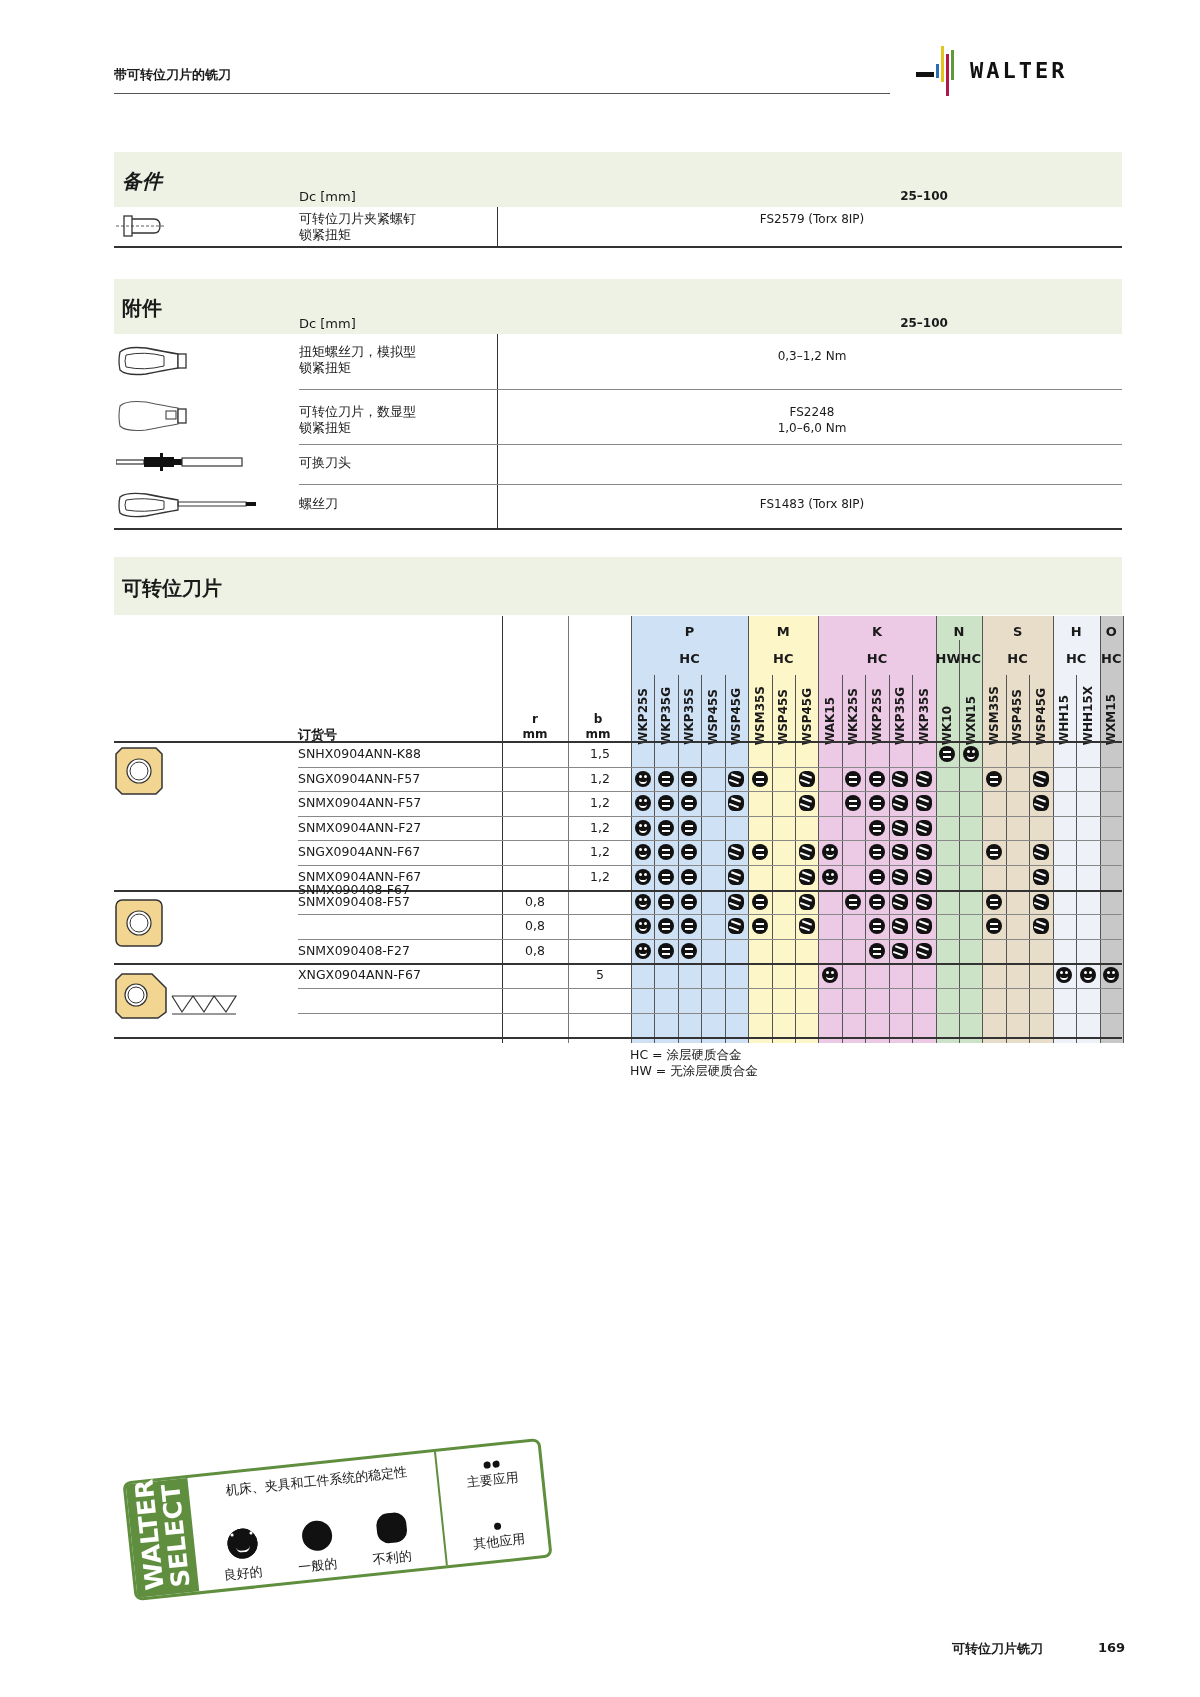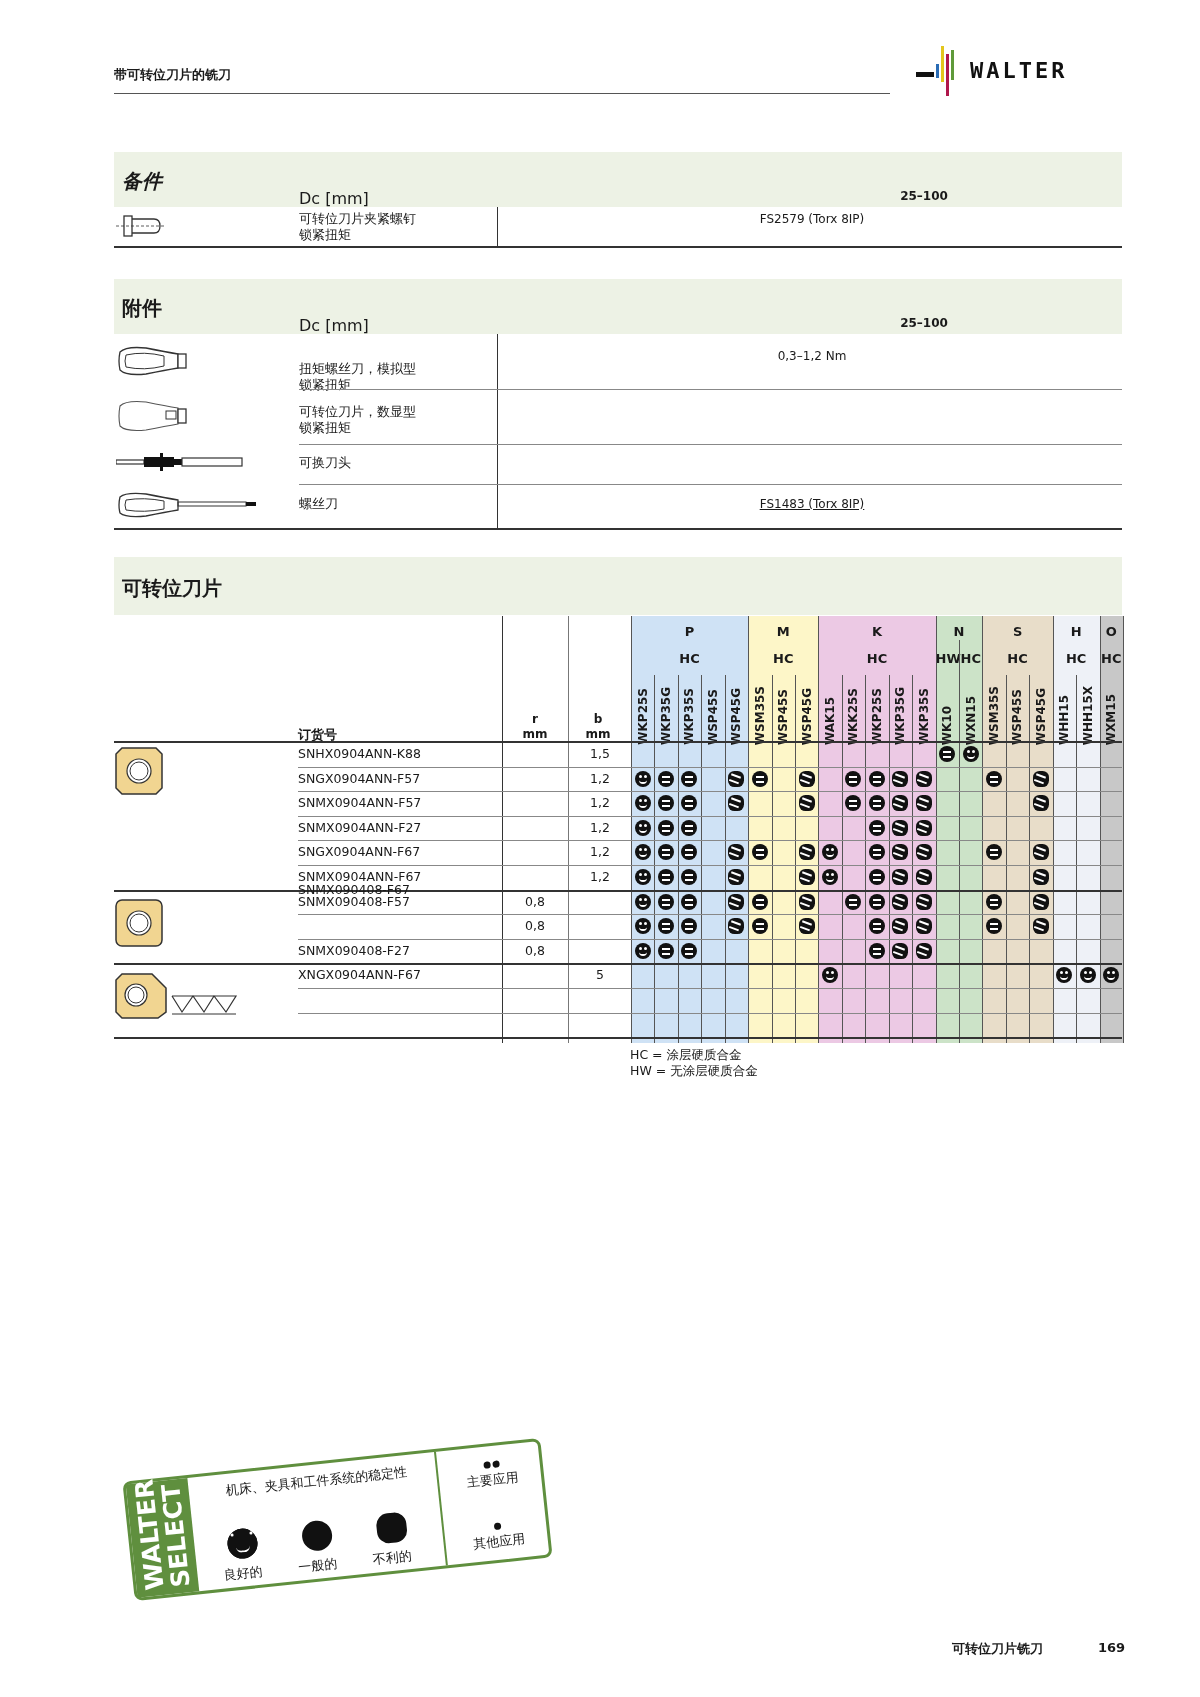--- a/index.html
+++ b/index.html
@@ -5,21 +5,21 @@
   * { box-sizing: border-box; margin: 0; padding: 0; }
   body { width: 1200px; height: 1697px; background: #fff; font-family: "DejaVu Sans", sans-serif; color: #1a1a1a; position: relative; overflow: hidden; }
   .abs { position: absolute; }
   .hdr-title { left: 114px; top: 66px; font-size: 13px; font-weight: bold; }
   .hdr-line { left: 114px; top: 93px; width: 776px; height: 1px; background: #555; }
   .logo { left: 916px; top: 44px; width: 206px; height: 52px; }
   .logo-text { position: absolute; left: 54px; top: 14px; font-family: "DejaVu Sans Mono", monospace; font-weight: bold; font-size: 22px; letter-spacing: 3px; color: #111; }
 
   .sec-band { left: 114px; width: 1008px; background: #edf2e5; }
   .sec-title { font-size: 20px; font-weight: bold; position: absolute; left: 8px; }
-  .dc-label { position: absolute; left: 185px; font-size: 16px; }
+  .dc-label { position: absolute; left: 185px; font-size: 13px; }
   .dc-val { position: absolute; left: 700px; width: 220px; text-align: center; font-size: 12px; font-weight: bold; }
   .acc-row { left: 114px; width: 1008px; }
   .acc-name { position: absolute; left: 185px; font-size: 13px; line-height: 16px; }
   .acc-val { position: absolute; left: 388px; width: 620px; text-align: center; font-size: 12px; line-height: 16px; }
   .vline { position: absolute; width: 1px; background: #333; }
   .hline { position: absolute; height: 1px; background: #888; }
   .hline.bold { height: 2px; background: #333; }
 
   .mat-col { position: absolute; top: 616px; height: 427px; }
   .grp-lbl { position: absolute; font-size: 13px; font-weight: bold; text-align: center; }
@@ -95,58 +95,62 @@
   <div class="dc-val" style="top:37px;">25–100</div>
 </div>
 <div class="abs acc-row" style="top:334px;height:196px;">
   <div class="vline" style="left:383px;top:0;height:196px;"></div>
 
   <svg class="abs" style="left:2px;top:10px" width="80" height="34">
     <path d="M4 8 Q2 17 4 26 Q10 32 30 30 Q50 26 62 24 V10 Q50 8 30 4 Q10 2 4 8 Z" fill="#fff" stroke="#333" stroke-width="1.3"></path>
     <path d="M10 11 Q8 17 10 23 Q28 27 48 22 V12 Q28 7 10 11Z" fill="none" stroke="#333" stroke-width="1"></path>
     <rect x="62" y="10" width="8" height="14" fill="#fff" stroke="#333" stroke-width="1.3"></rect>
   </svg>
-  <div class="acc-name" style="top:27px;">
+  <div class="acc-name" style="top:10px;">
     <div>扭矩螺丝刀，模拟型</div>
     <div>锁紧扭矩</div>
   </div>
   <div class="acc-val" style="top:14px;">
     <div>0,3–1,2 Nm</div>
   </div>
   <div class="hline" style="left:185px;top:55px;width:823px;"></div>
 
   <svg class="abs" style="left:2px;top:64px" width="80" height="36">
     <path d="M4 8 Q2 18 4 28 Q10 34 30 32 Q50 28 62 26 V10 Q50 8 30 4 Q10 2 4 8 Z" fill="#fff" stroke="#555" stroke-width="1.1"></path>
     <rect x="50" y="13" width="10" height="8" fill="#fff" stroke="#333" stroke-width="1"></rect>
     <rect x="62" y="11" width="8" height="14" fill="#fff" stroke="#333" stroke-width="1.3"></rect>
   </svg>
   <div class="acc-name" style="top:70px;">
     <div>可转位刀片，数显型</div>
     <div>锁紧扭矩</div>
+  </div>
+  <div class="acc-val" style="top:70px;">
+    <div>FS2248</div>
+    <div>1,0–6,0 Nm</div>
   </div>
   <div class="hline" style="left:185px;top:110px;width:823px;"></div>
 
   <svg class="abs" style="left:2px;top:118px" width="130" height="20">
     <rect x="0" y="8" width="28" height="4" fill="none" stroke="#333" stroke-width="1.2"></rect>
     <rect x="28" y="5" width="30" height="10" fill="#111"></rect>
     <rect x="44" y="1" width="3" height="18" fill="#111"></rect>
     <rect x="58" y="7" width="8" height="6" fill="#111"></rect>
     <rect x="66" y="6" width="60" height="8" fill="none" stroke="#333" stroke-width="1.2"></rect>
   </svg>
   <div class="acc-name" style="top:121px;">可换刀头</div>
   <div class="hline" style="left:185px;top:150px;width:823px;"></div>
 
   <svg class="abs" style="left:2px;top:156px" width="150" height="30">
     <path d="M4 7 Q2 15 4 23 Q10 28 30 26 Q50 22 62 20 V10 Q50 8 30 4 Q10 2 4 7 Z" fill="#fff" stroke="#333" stroke-width="1.3"></path>
     <path d="M10 10 Q8 15 10 20 Q28 23 48 19 V11 Q28 7 10 10Z" fill="none" stroke="#333" stroke-width="1"></path>
     <rect x="62" y="12" width="68" height="4" fill="none" stroke="#333" stroke-width="1"></rect>
     <rect x="130" y="12" width="10" height="4" fill="#111"></rect>
   </svg>
   <div class="acc-name" style="top:162px;">螺丝刀</div>
-  <div class="acc-val" style="top:162px;text-decoration:underline;">FS1483 (Torx 8IP)</div>
+  <div class="acc-val" style="top:162px;">FS1483 (Torx 8IP)</div>
   <div class="hline bold" style="left:0;top:194px;width:1008px;"></div>
 </div>
 
 <div class="abs sec-band" style="top:557px;height:58px;">
   <div class="sec-title" style="top:18px;">可转位刀片</div>
 </div>
 
 <div class="abs" style="left:0;top:0;width:1200px;height:1100px;" id="matrix">
   <div class="abs" style="left:298px;top:726px;font-size:13px;font-weight:bold;">订货号</div>
   <div class="num" style="left:505px;top:712px;font-size:12px;font-weight:bold;line-height:15px;">

